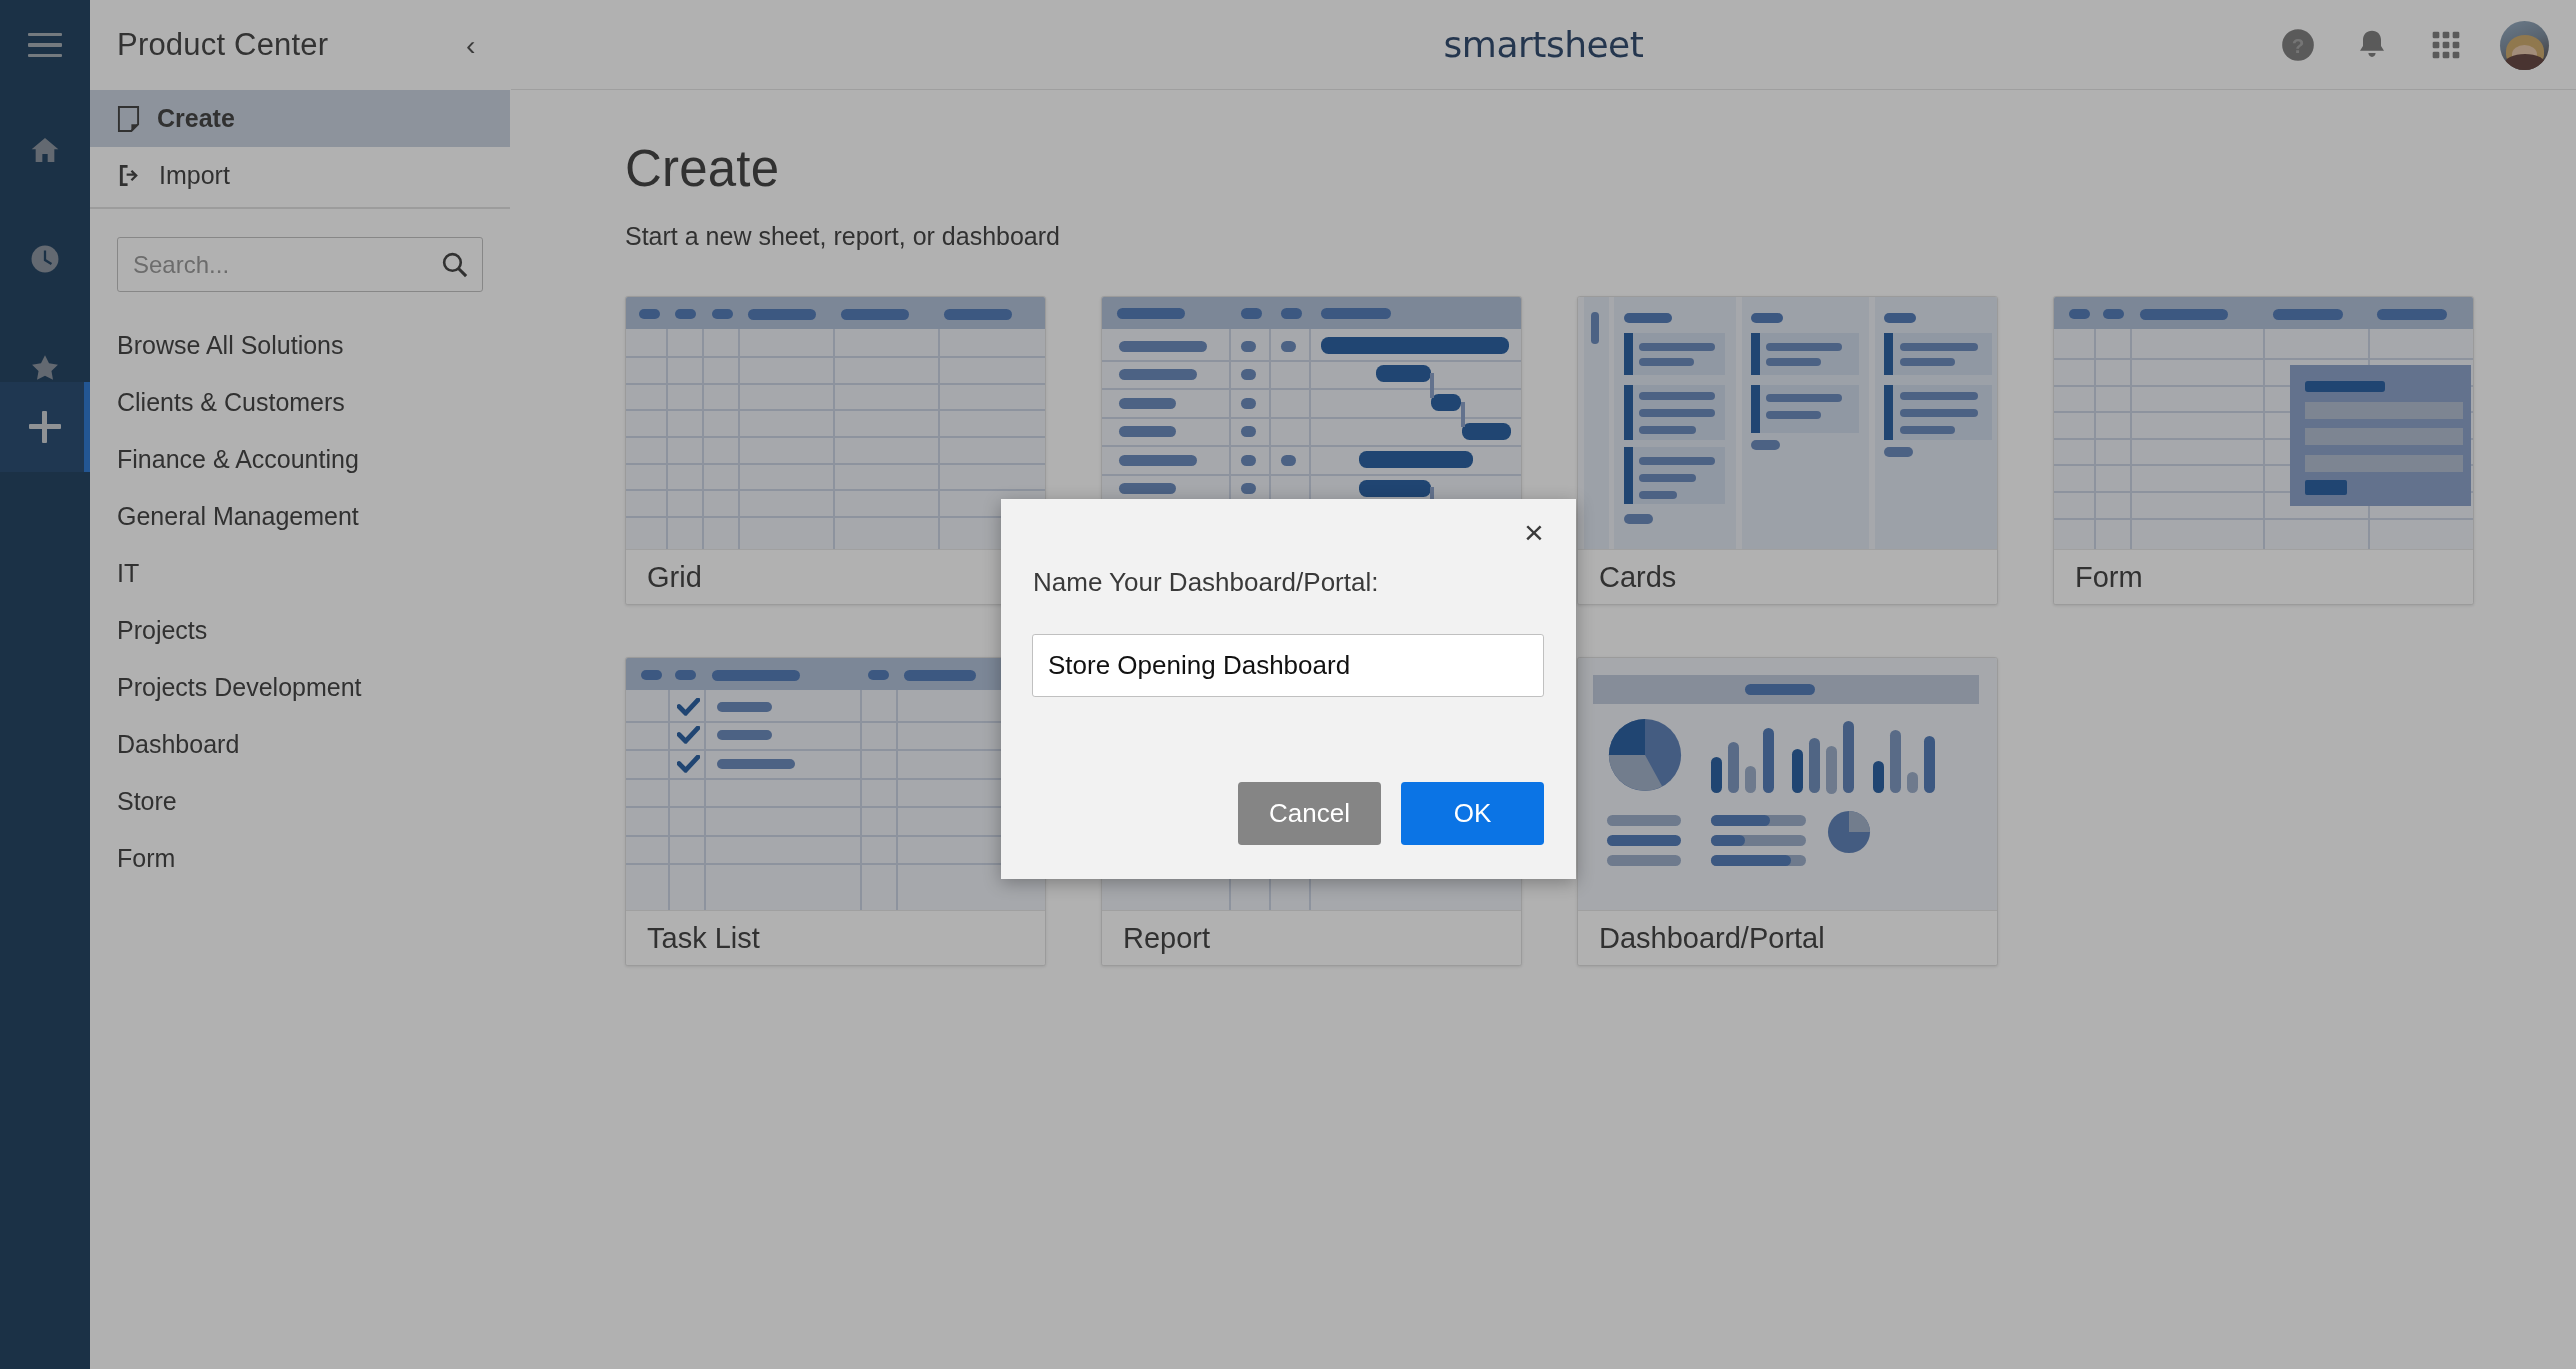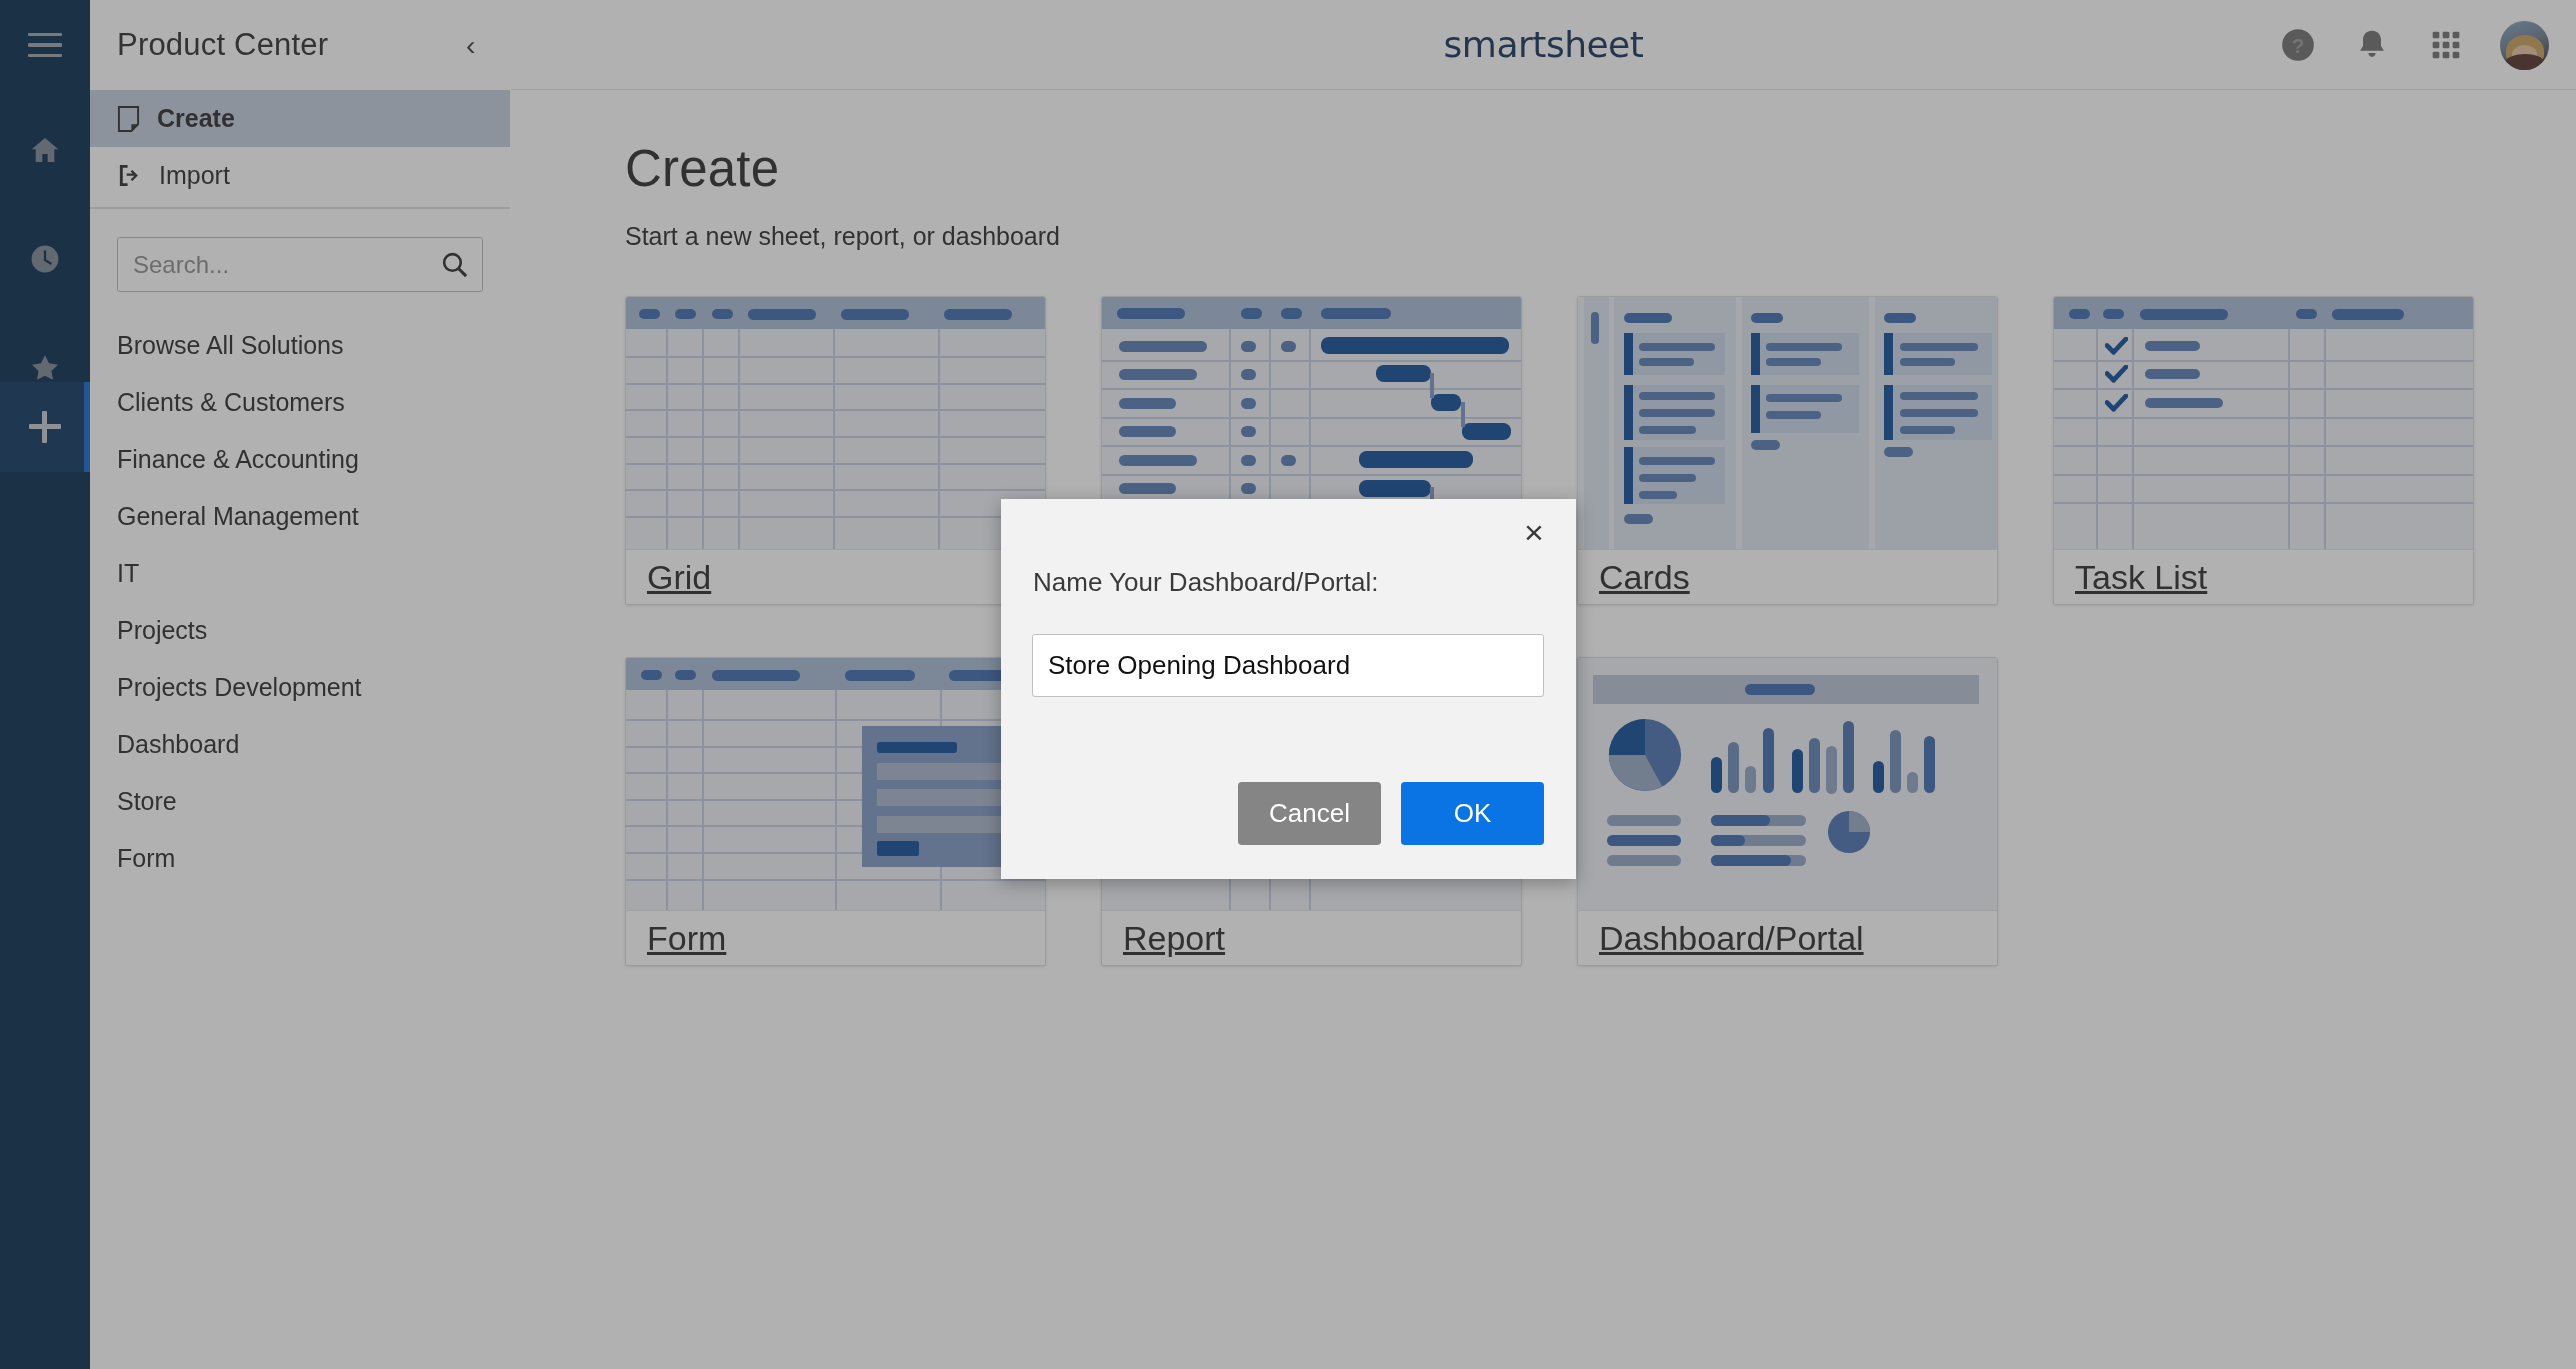--- a/index.html
+++ b/index.html
@@ -123,21 +123,21 @@
     width: 2064px;
   }
   .card {
     width: 421px; background: #fff; border: 1.9px solid #dbdbdb;
     border-radius: 2.9px; box-shadow: 0 1px 2.9px rgba(0,0,0,.12);
     overflow: hidden;
   }
   .card-thumb { height: 252px; background: #EDF1F7; position: relative; overflow: hidden; }
   .card-label {
     height: 55px; display: flex; align-items: center; padding-left: 21px;
-    font-size: 34px; color: #2b2b2b; border-top: 1.9px solid #e3e3e3; background: #fff; text-decoration: underline;
+    font-size: 29px; color: #2b2b2b; border-top: 1.9px solid #e3e3e3; background: #fff;
   }
   .t-hdr { position: absolute; left:0; right:0; top:0; height: 32px; background: #A7B9D4; }
   .bar { position: absolute; background: #3C6BB0; border-radius: 7.6px; }
   .bar-lt { position: absolute; background: #587CB4; border-radius: 7.6px; }
   .bar-dk { position: absolute; background: #0E4C96; border-radius: 7.6px; }
   .vline { position: absolute; background: #C3CEDF; }
   .hline { position: absolute; background: #C3CEDF; }
 
   
   .kcol { position: absolute; top: 0; bottom: 0; background: #DCE4F0; }
@@ -448,20 +448,49 @@
           </div>
           <div class="card-label">Cards</div>
         </div>
 
         <div class="card">
           <div class="card-thumb">
             <div class="t-hdr"></div>
             <div class="bar" style="left:15px;top:12.4px;width:21px;height:9.5px"></div>
             <div class="bar" style="left:49px;top:12.4px;width:21px;height:9.5px"></div>
             <div class="bar" style="left:86px;top:12.4px;width:88px;height:10.5px"></div>
+            <div class="bar" style="left:219px;top:12.4px;width:70px;height:10.5px"></div>
+            <div class="bar" style="left:323px;top:12.4px;width:70px;height:10.5px"></div>
+            <div class="vline" style="left:40px;top:32px;width:1.9px;bottom:0"></div>
+            <div class="vline" style="left:76px;top:32px;width:1.9px;bottom:0"></div>
+            <div class="vline" style="left:209px;top:32px;width:1.9px;bottom:0"></div>
+            <div class="vline" style="left:314px;top:32px;width:1.9px;bottom:0"></div>
+            <div class="hline" style="left:0;right:0;top:61px;height:1.9px"></div>
+            <div class="hline" style="left:0;right:0;top:88px;height:1.9px"></div>
+            <div class="hline" style="left:0;right:0;top:114px;height:1.9px"></div>
+            <div class="hline" style="left:0;right:0;top:141px;height:1.9px"></div>
+            <div class="hline" style="left:0;right:0;top:167px;height:1.9px"></div>
+            <div class="hline" style="left:0;right:0;top:194px;height:1.9px"></div>
+            <div class="hline" style="left:0;right:0;top:221px;height:1.9px"></div>
+            <div class="fpanel" style="left:236px;top:68px;width:181px;height:141px"></div>
+            <div class="bar-dk" style="left:251px;top:84px;width:80px;height:11.4px;border-radius:2.9px"></div>
+            <div class="ffield" style="left:251px;top:105px;width:158px;height:17px"></div>
+            <div class="ffield" style="left:251px;top:131px;width:158px;height:17px"></div>
+            <div class="ffield" style="left:251px;top:158px;width:158px;height:17px"></div>
+            <div class="bar-dk" style="left:251px;top:183px;width:42px;height:15px;border-radius:1.9px"></div>
+          </div>
+          <div class="card-label">Form</div>
+        </div>
+
+        <div class="card">
+          <div class="card-thumb">
+            <div class="t-hdr"></div>
+            <div class="bar" style="left:15px;top:12.4px;width:21px;height:9.5px"></div>
+            <div class="bar" style="left:49px;top:12.4px;width:21px;height:9.5px"></div>
+            <div class="bar" style="left:86px;top:12.4px;width:88px;height:10.5px"></div>
             <div class="bar" style="left:242px;top:12.4px;width:21px;height:9.5px"></div>
             <div class="bar" style="left:278px;top:12.4px;width:72px;height:10.5px"></div>
             <div class="vline" style="left:42px;top:32px;width:1.9px;bottom:0"></div>
             <div class="vline" style="left:78px;top:32px;width:1.9px;bottom:0"></div>
             <div class="vline" style="left:234px;top:32px;width:1.9px;bottom:0"></div>
             <div class="vline" style="left:270px;top:32px;width:1.9px;bottom:0"></div>
             <div class="hline" style="left:0;right:0;top:63px;height:1.9px"></div>
             <div class="hline" style="left:0;right:0;top:91px;height:1.9px"></div>
             <div class="hline" style="left:0;right:0;top:120px;height:1.9px"></div>
             <div class="hline" style="left:0;right:0;top:148px;height:1.9px"></div>
@@ -474,49 +503,20 @@
                 <path d="M2 9 L9 16 L22 2" stroke="#0E4C96" stroke-width="5" fill="none" stroke-linecap="round" stroke-linejoin="round"></path>
               </svg>
             <svg style="position:absolute;left:51px;top:97px" width="23" height="19" viewBox="0 0 24 20">
                 <path d="M2 9 L9 16 L22 2" stroke="#0E4C96" stroke-width="5" fill="none" stroke-linecap="round" stroke-linejoin="round"></path>
               </svg>
             <div class="bar-lt" style="left:91px;top:44px;width:55px;height:9.5px"></div>
             <div class="bar-lt" style="left:91px;top:72px;width:55px;height:9.5px"></div>
             <div class="bar-lt" style="left:91px;top:101px;width:78px;height:9.5px"></div>
           </div>
           <div class="card-label">Task List</div>
-        </div>
-
-        <div class="card">
-          <div class="card-thumb">
-            <div class="t-hdr"></div>
-            <div class="bar" style="left:15px;top:12.4px;width:21px;height:9.5px"></div>
-            <div class="bar" style="left:49px;top:12.4px;width:21px;height:9.5px"></div>
-            <div class="bar" style="left:86px;top:12.4px;width:88px;height:10.5px"></div>
-            <div class="bar" style="left:219px;top:12.4px;width:70px;height:10.5px"></div>
-            <div class="bar" style="left:323px;top:12.4px;width:70px;height:10.5px"></div>
-            <div class="vline" style="left:40px;top:32px;width:1.9px;bottom:0"></div>
-            <div class="vline" style="left:76px;top:32px;width:1.9px;bottom:0"></div>
-            <div class="vline" style="left:209px;top:32px;width:1.9px;bottom:0"></div>
-            <div class="vline" style="left:314px;top:32px;width:1.9px;bottom:0"></div>
-            <div class="hline" style="left:0;right:0;top:61px;height:1.9px"></div>
-            <div class="hline" style="left:0;right:0;top:88px;height:1.9px"></div>
-            <div class="hline" style="left:0;right:0;top:114px;height:1.9px"></div>
-            <div class="hline" style="left:0;right:0;top:141px;height:1.9px"></div>
-            <div class="hline" style="left:0;right:0;top:167px;height:1.9px"></div>
-            <div class="hline" style="left:0;right:0;top:194px;height:1.9px"></div>
-            <div class="hline" style="left:0;right:0;top:221px;height:1.9px"></div>
-            <div class="fpanel" style="left:236px;top:68px;width:181px;height:141px"></div>
-            <div class="bar-dk" style="left:251px;top:84px;width:80px;height:11.4px;border-radius:2.9px"></div>
-            <div class="ffield" style="left:251px;top:105px;width:158px;height:17px"></div>
-            <div class="ffield" style="left:251px;top:131px;width:158px;height:17px"></div>
-            <div class="ffield" style="left:251px;top:158px;width:158px;height:17px"></div>
-            <div class="bar-dk" style="left:251px;top:183px;width:42px;height:15px;border-radius:1.9px"></div>
-          </div>
-          <div class="card-label">Form</div>
         </div>
 
         <div class="card">
           <div class="card-thumb">
             <div class="t-hdr"></div>
             <div class="bar" style="left:15px;top:12.4px;width:68px;height:10.5px"></div>
             <div class="bar" style="left:139px;top:12.4px;width:21px;height:9.5px"></div>
             <div class="bar" style="left:179px;top:12.4px;width:21px;height:9.5px"></div>
             <div class="bar" style="left:219px;top:12.4px;width:70px;height:10.5px"></div>
             <div class="vline" style="left:127px;top:32px;width:1.9px;bottom:0"></div>

